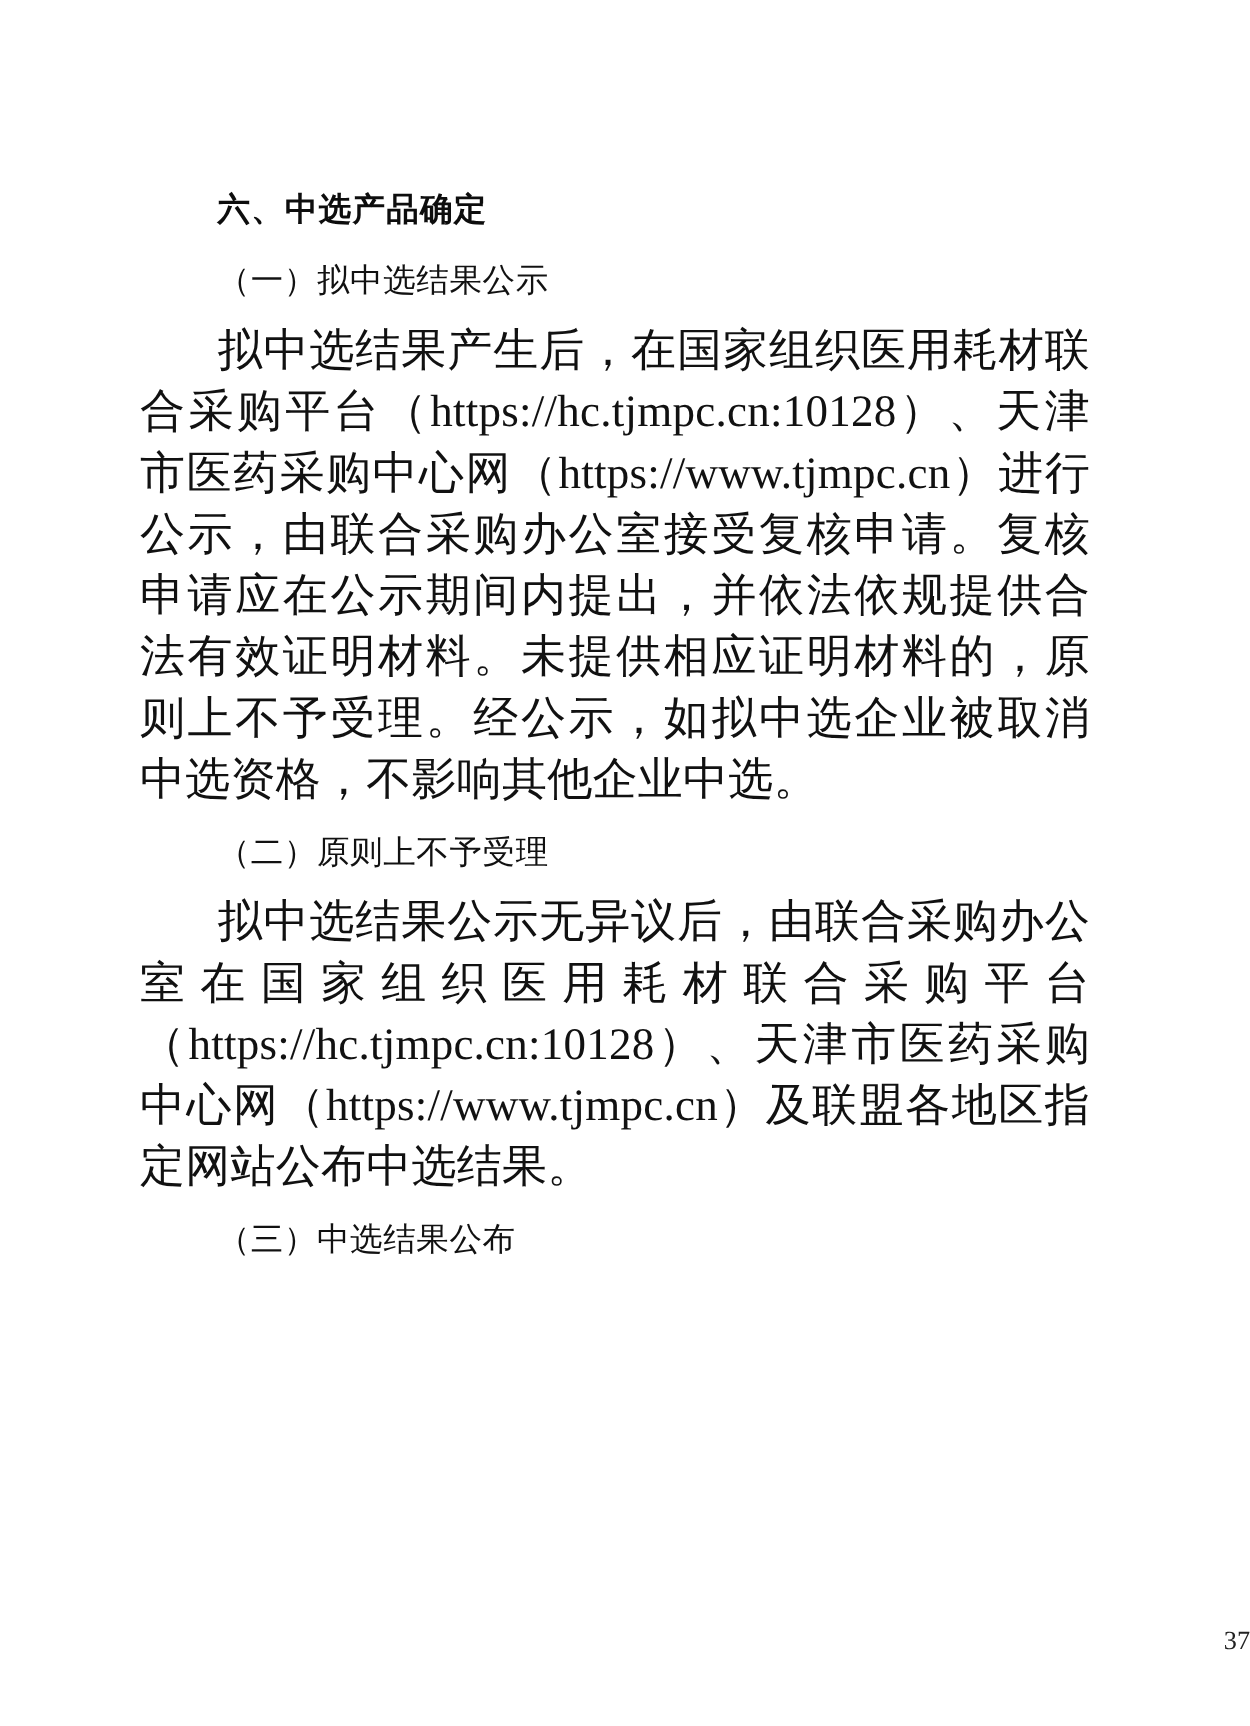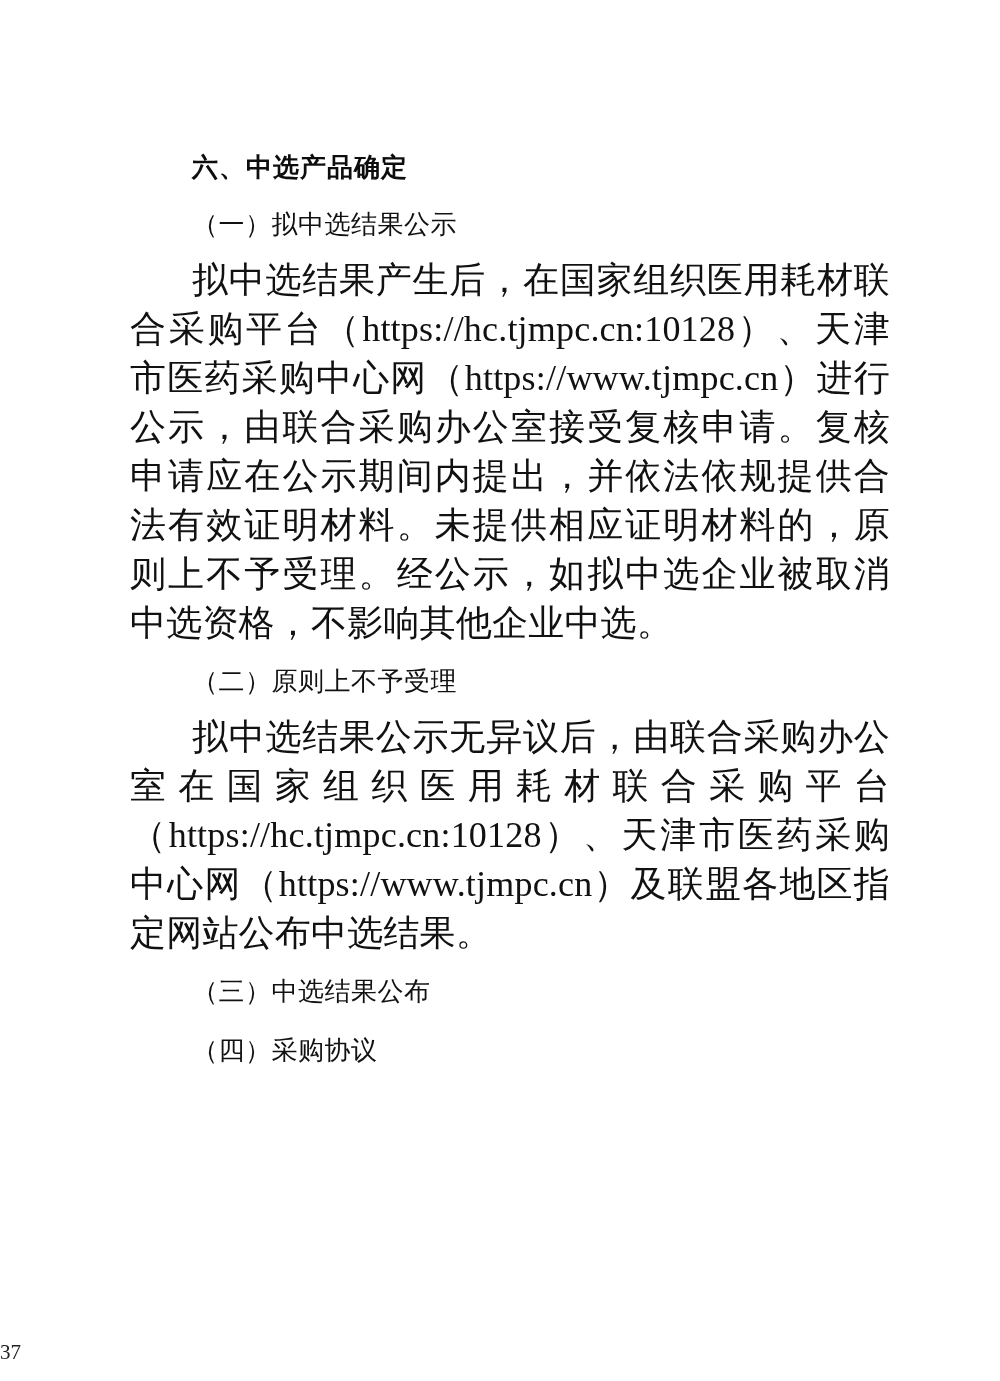--- a/index.html
+++ b/index.html
@@ -12,21 +12,21 @@
     width: 1000px;
     height: 1381px;
     background: #ffffff;
     margin: 0 auto;
     overflow: hidden;
     font-family: "Liberation Serif", "DejaVu Serif", serif;
     color: #1a1a1a;
   }
   .content {
     position: absolute;
-    left: 130px;
+    left: 112px;
     top: 150px;
     width: 760px;
   }
   .heading {
     font-family: "Liberation Sans", "DejaVu Sans", sans-serif;
     font-weight: bold;
     font-size: 26px;
     letter-spacing: 1px;
     margin: 0 0 22px 0;
     text-indent: 62px;
@@ -50,25 +50,24 @@
     color: #111111;
   }
   .block-gap {
     height: 10px;
   }
   .page-number {
     position: absolute;
     left: 0;
     right: 0;
     top: 1300px;
-    text-align: left;
+    text-align: right;
     font-size: 21px;
     font-family: "Liberation Serif", "DejaVu Serif", serif;
     color: #222222;
-    margin-top: 40px;
   }
 </style>
 </head>
 <body>
 
 <div class="page">
 
   <div class="content">
 
     <h2 class="heading">六、中选产品确定</h2>
@@ -83,20 +82,19 @@
 
     <p class="para">拟中选结果公示无异议后，由联合采购办公室在国家组织医用耗材联合采购平台（https://hc.tjmpc.cn:10128）、天津市医药采购中心网（https://www.tjmpc.cn）及联盟各地区指定网站公布中选结果。</p>
 
     <div class="block-gap"></div>
 
     <p class="subheading">（三）中选结果公布</p>
 
 
     <div class="block-gap"></div>
 
-    <p class="subheading">（四）采购协议</p>
 
 
   </div>
 
   <div class="page-number">37</div>
 
 </div>
 
 </body></html>

